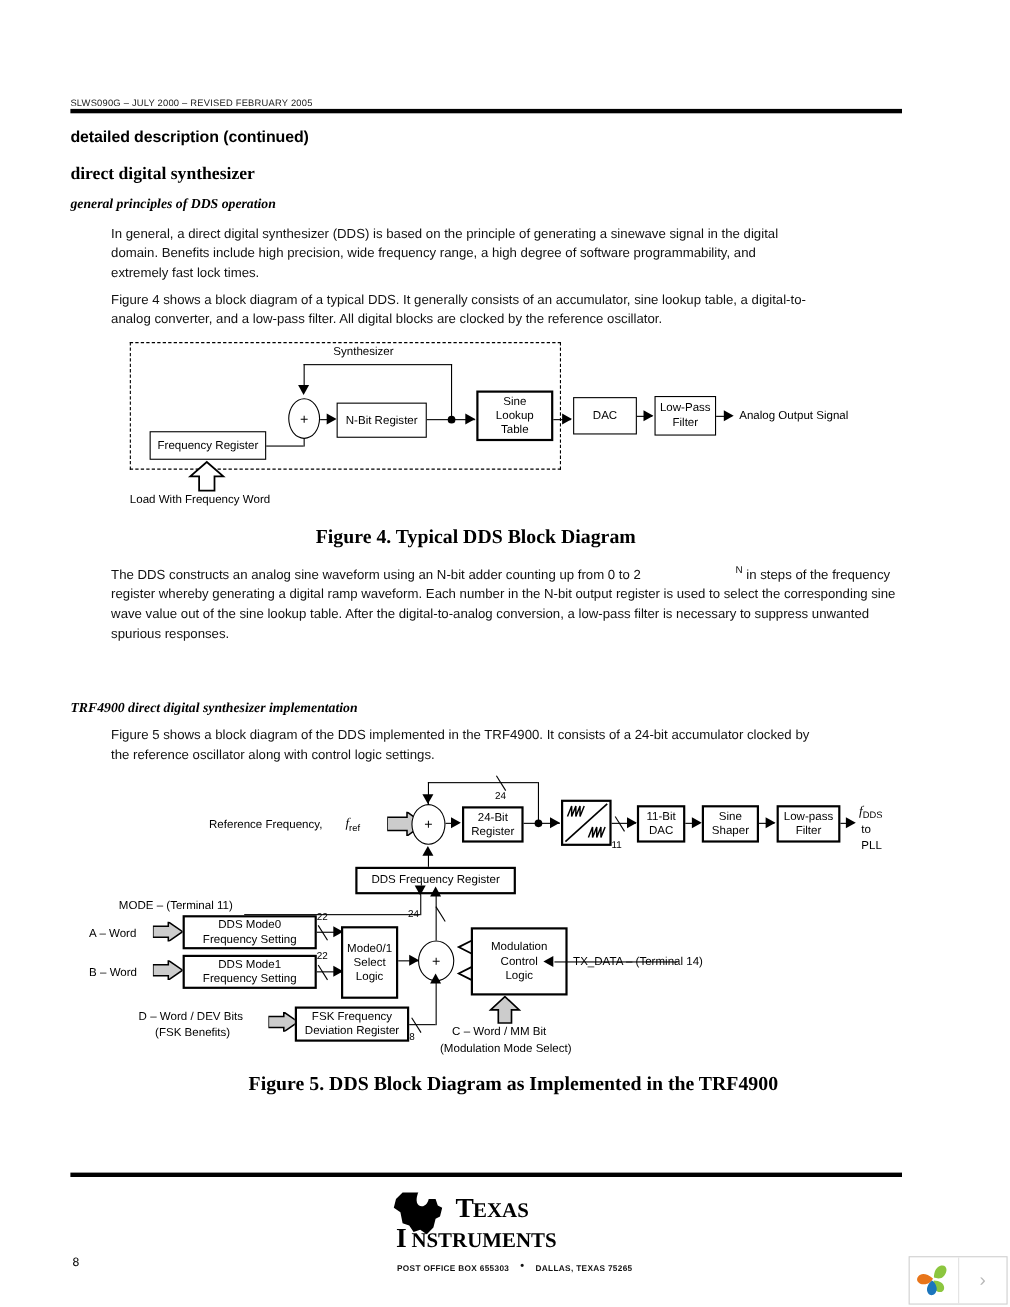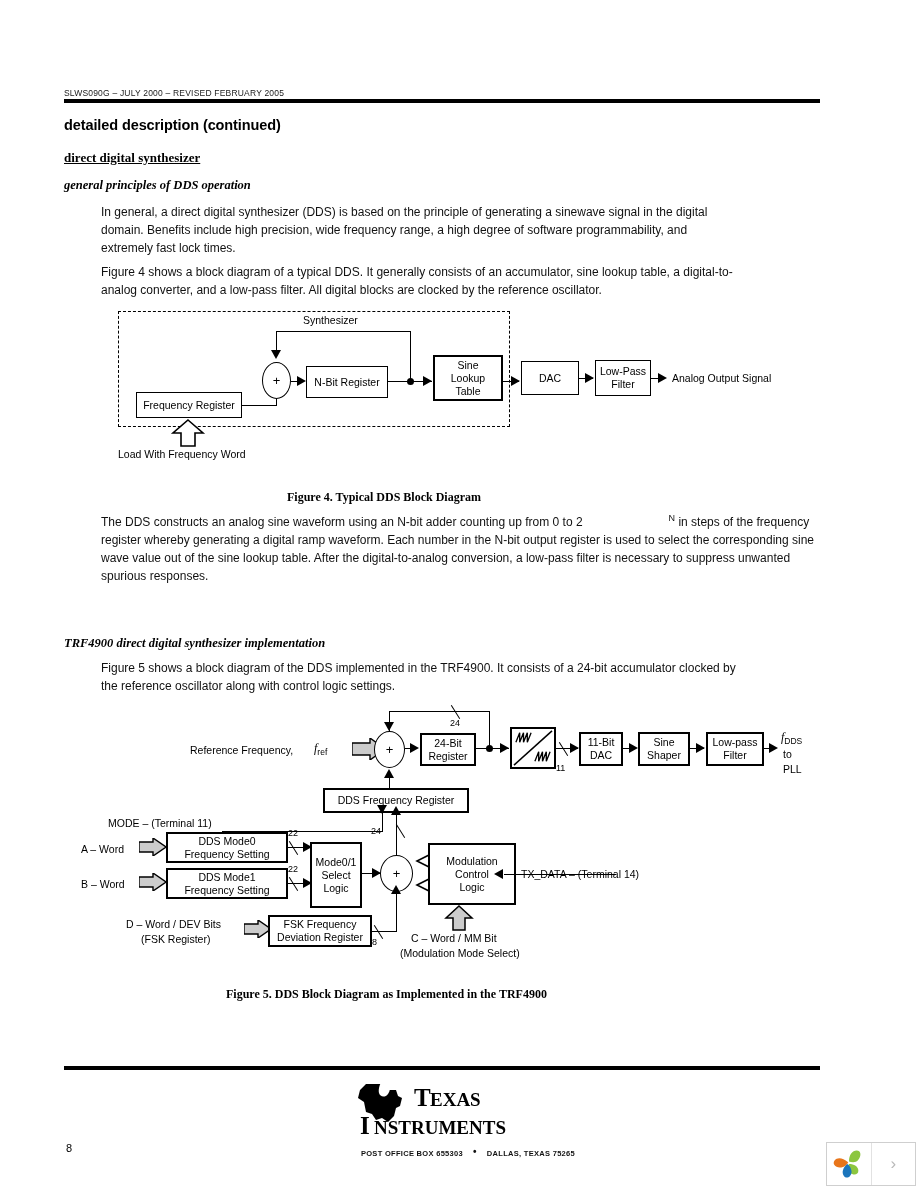--- a/index.html
+++ b/index.html
@@ -51,24 +51,23 @@
     left: 64px;
     top: 117px;
     font-size: 14.5px;
     font-weight: bold;
     letter-spacing: -0.1px;
   }
   .h-sub {
     position: absolute;
     left: 64px;
     top: 150px;
-    font-size: 13px;
+    font-size: 16px;
     font-weight: bold;
     font-family: "Liberation Serif", serif;
-    text-decoration: underline;
   }
   .h-subsub {
     position: absolute;
     left: 64px;
     top: 178px;
     font-size: 12.5px;
     font-weight: bold;
     font-style: italic;
     font-family: "Liberation Serif", serif;
   }
@@ -95,25 +94,24 @@
   #para3 { left: 101px; top: 509px;  width: 720px; }
   #para4 { left: 101px; top: 591px;  width: 655px; }
   #para5 { left: 101px; top: 659px;  width: 650px; }
 
   .sup { font-size: 9px; vertical-align: super; }
   .gap-n { display: inline-block; width: 86px; }
 
   
   .fig-caption {
     position: absolute;
-    font-size: 12px;
+    font-size: 18px;
     font-weight: bold;
     font-family: "Liberation Serif", serif;
     white-space: nowrap;
-    margin-top: 12px;
   }
   #cap4 { left: 287px; top: 478px; }
   #cap5 { left: 226px; top: 975px; }
 
   
   .dia { position: absolute; }
   .box {
     position: absolute;
     border: 1.6px solid #000;
     background: #fff;
@@ -494,21 +492,21 @@
     <div class="arrow-l" style="left:494px; top:869px;"></div>
     <div class="lbl" style="left:521px; top:868px;">TX_DATA – (Terminal 14)</div>
 
     <svg class="blk-arrow" style="left:444px; top:905px;" width="30" height="26" viewBox="0 0 30 26">
       <polygon points="15,1 28,13 21,13 21,25 9,25 9,13 2,13" fill="#cccccc" stroke="#000000" stroke-width="1.5"></polygon>
     </svg>
     <div class="lbl" style="left:411px; top:932px;">C – Word / MM Bit</div>
     <div class="lbl" style="left:400px; top:947px;">(Modulation Mode Select)</div>
 
     <div class="lbl" style="left:126px; top:918px;">D – Word / DEV Bits</div>
-    <div class="lbl" style="left:141px; top:933px;">(FSK Register)</div>
+    <div class="lbl" style="left:141px; top:933px;">(FSK Benefits)</div>
     <svg class="blk-arrow" style="left:244px; top:920px;" width="28" height="18" viewBox="0 0 28 18">
       <polygon points="0,4 14,4 14,0 27,9 14,18 14,14 0,14" fill="#cccccc" stroke="#000000" stroke-width="1.4"></polygon>
     </svg>
     <div class="box thick" style="left:268px; top:915px; width:104px; height:32px;">
       <span>FSK Frequency</span>
       <span>Deviation Register</span>
     </div>
 
     <div class="hline" style="left:372px; top:931px; width:24px;"></div>
     <div class="vline" style="left:396px; top:892px; height:40px;"></div>

